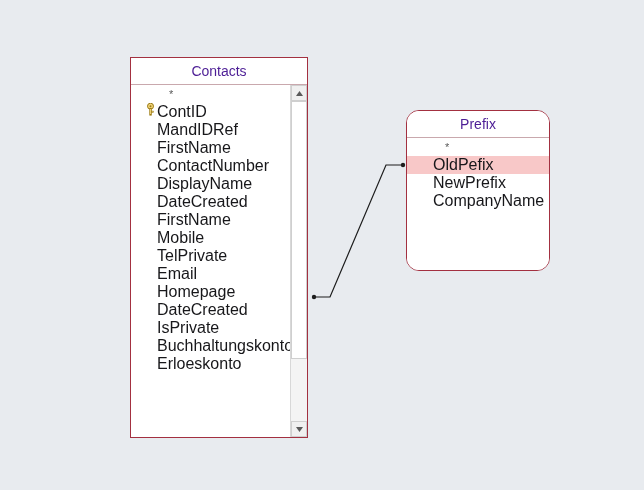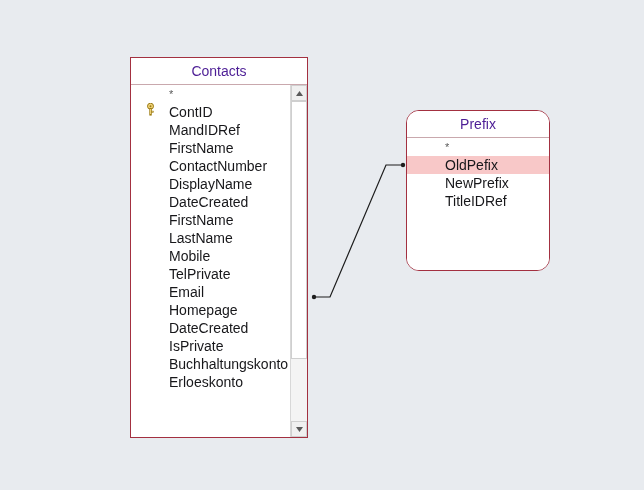--- a/index.html
+++ b/index.html
@@ -52,23 +52,23 @@
   }
   .fields {
     position: absolute;
     left: 0;
     top: 0;
     right: 0;
   }
   .field {
     height: 18px;
     line-height: 18px;
-    font-size: 14px;
+    font-size: 16px;
     color: #17171a;
-    padding-left: 38px;
+    padding-left: 26px;
     white-space: nowrap;
     box-sizing: border-box;
     position: relative;
   }
   .field.star {
     padding-left: 38px;
     color: #5a5a5a;
     font-size: 11px;
   }
   .field.sel {
@@ -150,21 +150,20 @@
                 <rect x="4.7" y="5.6" width="1.7" height="6.6" fill="#f2d479" stroke="#9a7b17" stroke-width="0.7"></rect>
                 <rect x="6.3" y="8.1" width="2.0" height="1.2" fill="#f2d479" stroke="#9a7b17" stroke-width="0.6"></rect>
               </svg>
             </span><span>ContID</span></div>
           <div class="field"><span>MandIDRef</span></div>
           <div class="field"><span>FirstName</span></div>
           <div class="field"><span>ContactNumber</span></div>
           <div class="field"><span>DisplayName</span></div>
           <div class="field"><span>DateCreated</span></div>
           <div class="field"><span>FirstName</span></div>
-          <div class="field"><span>LastName</span></div>
           <div class="field"><span>Mobile</span></div>
           <div class="field"><span>TelPrivate</span></div>
           <div class="field"><span>Email</span></div>
           <div class="field"><span>Homepage</span></div>
           <div class="field"><span>DateCreated</span></div>
           <div class="field"><span>IsPrivate</span></div>
           <div class="field"><span>Buchhaltungskonto</span></div>
           <div class="field"><span>Erloeskonto</span></div>
         </div>
 
@@ -187,18 +186,18 @@
 
   <div class="tbl" id="tbl-prefix" style="left:406px; top:110px; width:144px; height:161px;border-radius:13px;">
 
     <div class="tbl-title">Prefix</div>
 
     <div class="tbl-body">
       <div class="fields" id="fields-prefix">
           <div class="field star"><span>*</span></div>
           <div class="field sel"><span>OldPefix</span></div>
           <div class="field"><span>NewPrefix</span></div>
-          <div class="field"><span>TitleIDRef</span></div>
+          <div class="field"><span>CompanyName</span></div>
         </div>
     </div>
   </div>
 
 </div>
 
 </body></html>

